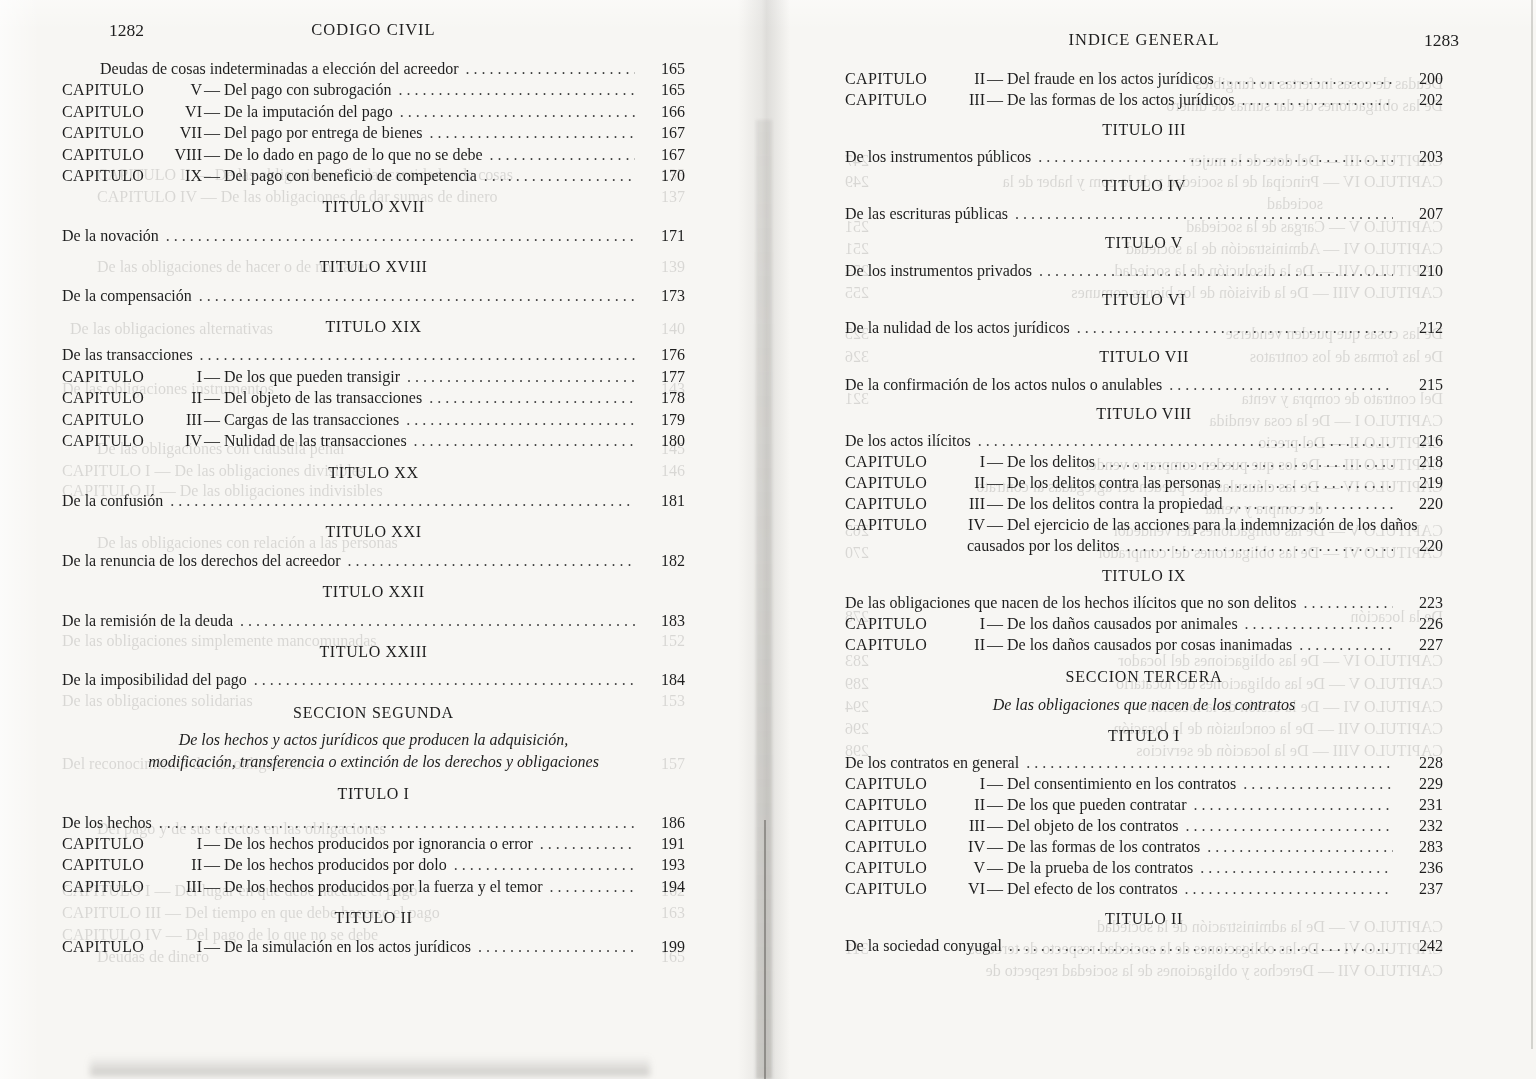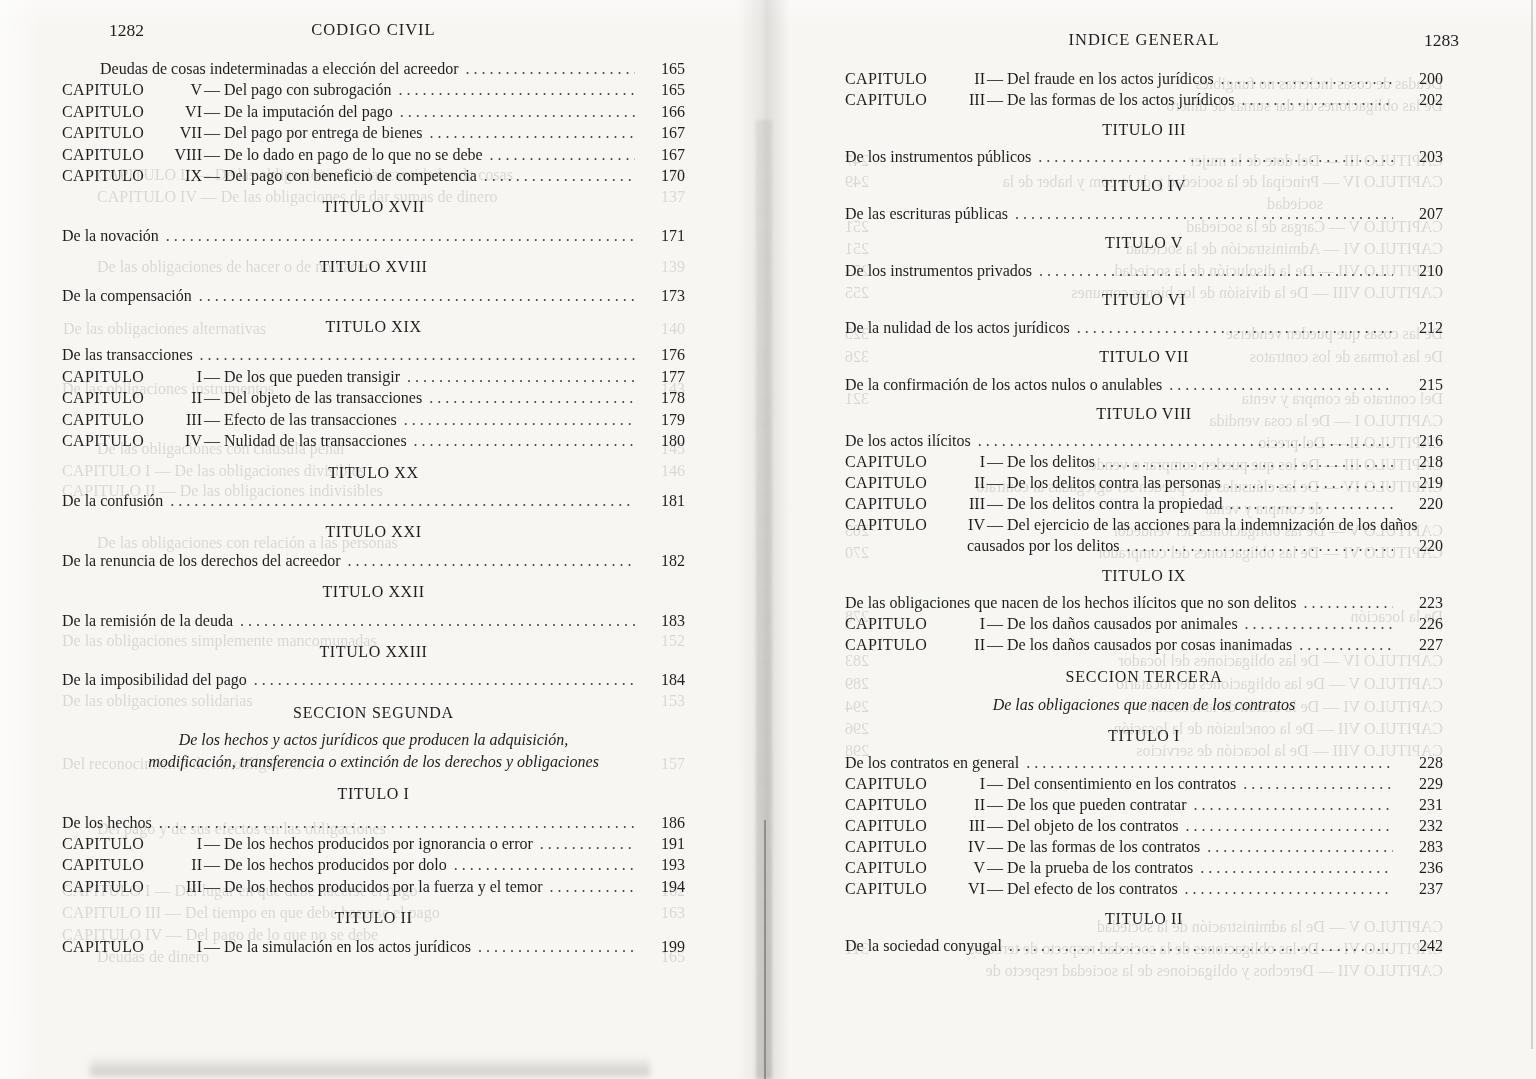--- a/index.html
+++ b/index.html
@@ -87,21 +87,21 @@
           <span class="tx" style="margin-left: 35px;">CAPITULO    IV — De las obligaciones de dar sumas de dinero</span>
           <span class="gsp"></span>
           <span class="pg">137</span>
         </div>
         <div class="ghost" style="top: 238px;">
           <span class="tx" style="margin-left: 35px;">De las obligaciones de hacer o de no hacer</span>
           <span class="gsp"></span>
           <span class="pg">139</span>
         </div>
         <div class="ghost" style="top: 300px;">
-          <span class="tx" style="margin-left: 1px;">De las obligaciones alternativas</span>
+          <span class="tx" style="margin-left: 8px;">De las obligaciones alternativas</span>
           <span class="gsp"></span>
           <span class="pg">140</span>
         </div>
         <div class="ghost" style="top: 360px;">
           <span class="tx" style="margin-left: 0px;">De las obligaciones instrumentos</span>
           <span class="gsp"></span>
           <span class="pg">143</span>
         </div>
         <div class="ghost" style="top: 420px;">
           <span class="tx" style="margin-left: 35px;">De las obligaciones con cláusula penal</span>
@@ -229,21 +229,21 @@
         <div class="row">
           <span class="lbl">CAPITULO</span>
           <span class="num">II</span>
           <span class="tx">— Del objeto de las transacciones</span>
           <span class="dots"></span>
           <span class="pg">178</span>
         </div>
         <div class="row">
           <span class="lbl">CAPITULO</span>
           <span class="num">III</span>
-          <span class="tx">— Efecto de las transacciones</span>
+          <span class="tx">— Cargas de las transacciones</span>
           <span class="dots"></span>
           <span class="pg">179</span>
         </div>
         <div class="row">
           <span class="lbl">CAPITULO</span>
           <span class="num">IV</span>
           <span class="tx">— Nulidad de las transacciones</span>
           <span class="dots"></span>
           <span class="pg">180</span>
         </div>

